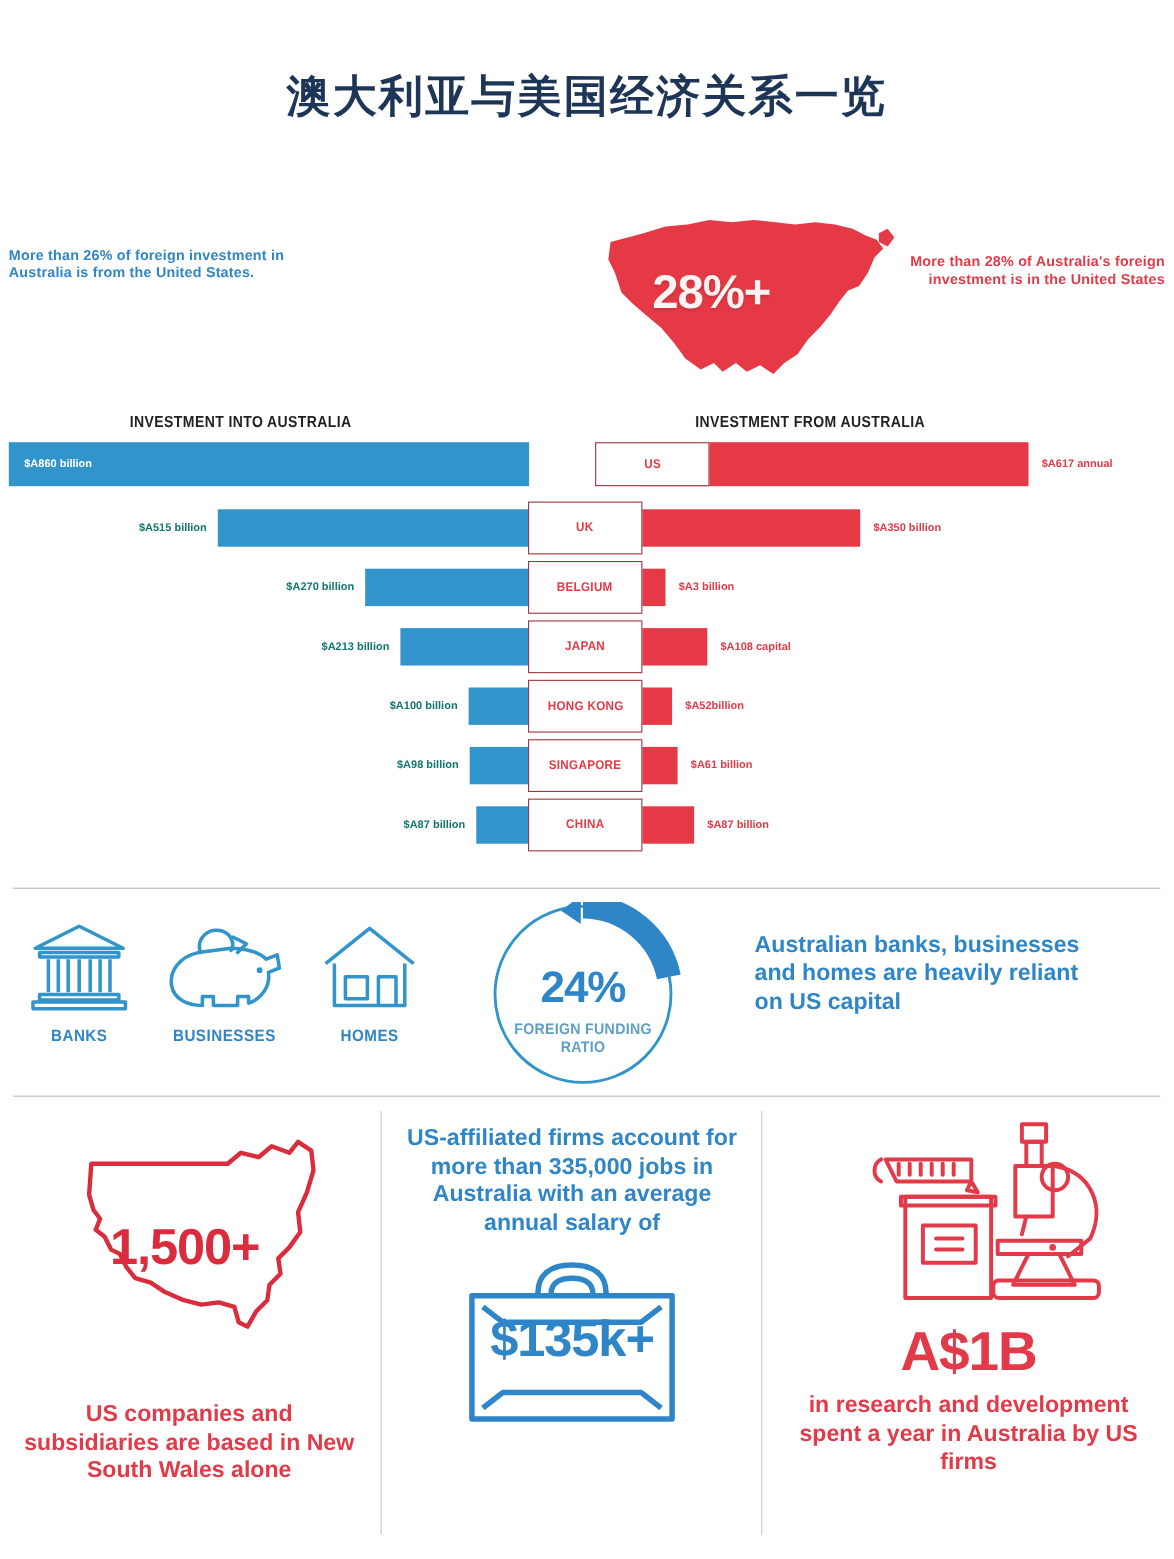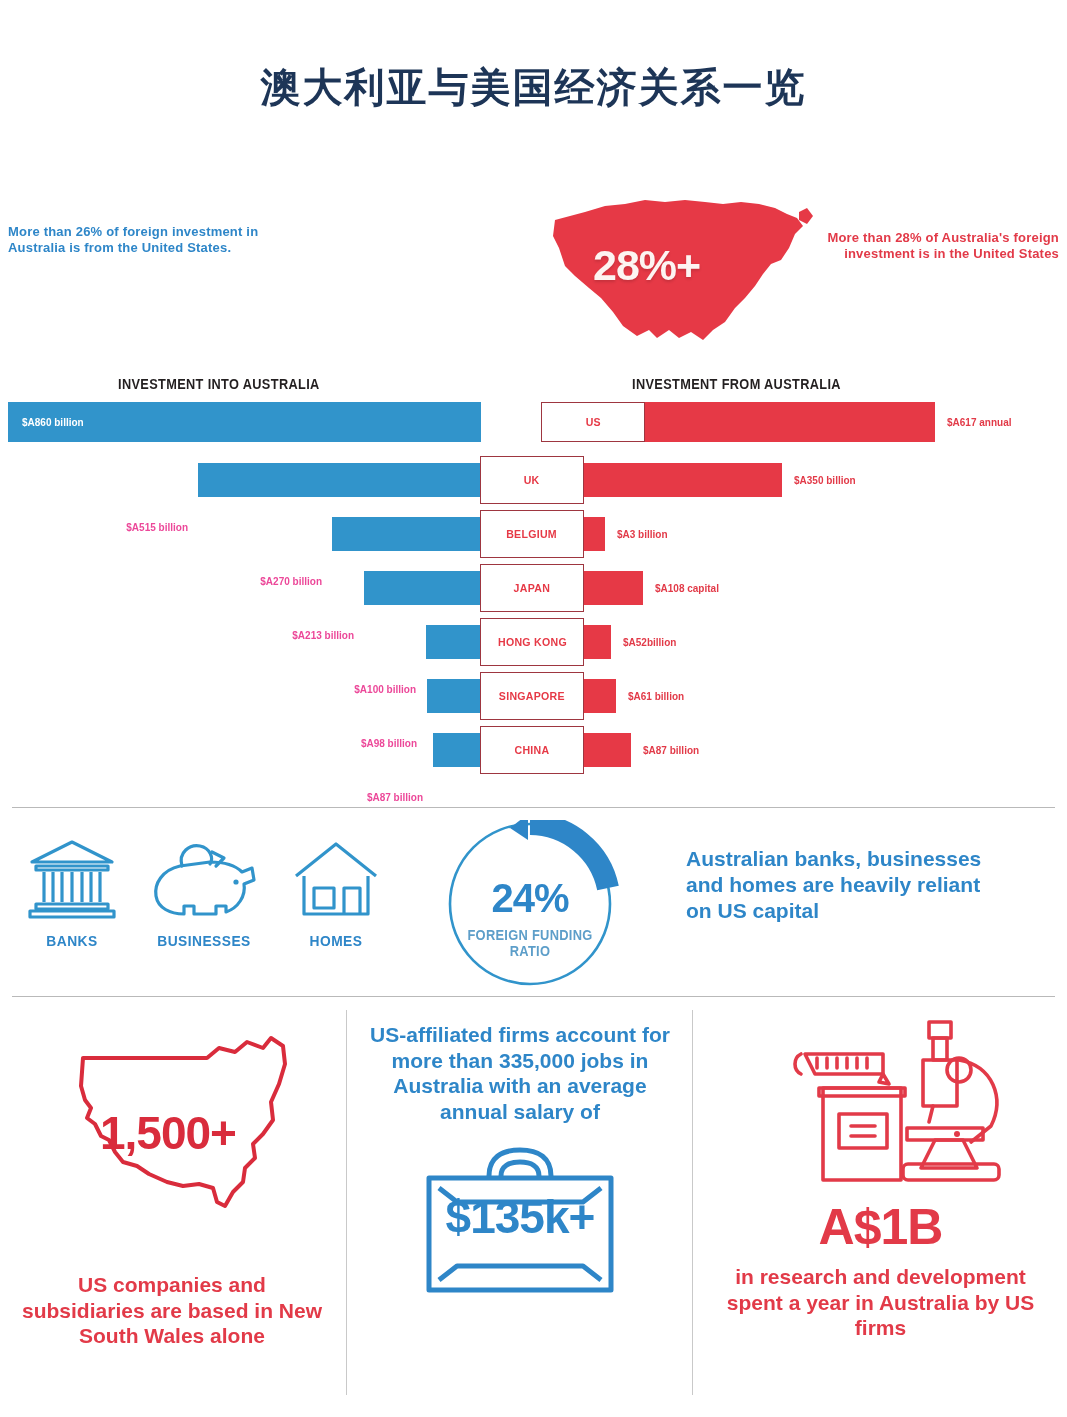--- a/index.html
+++ b/index.html
@@ -52,21 +52,21 @@
   .col-head.r{left:632px;}
 
   .row{position:absolute;left:0;width:1067px;}
   .bar{position:absolute;top:0;height:100%;}
   .bar.blue{background:#3194CB;}
   .bar.red{background:#E63946;}
   .barlabel{
     position:absolute;white-space:nowrap;font-size:10px;font-weight:bold;
     top:50%;transform:translateY(-50%);
   }
-  .barlabel.blue{color:#ec4899;margin-top:47px;}
+  .barlabel.blue{color:#0f766e;}
   .barlabel.red{color:#E23A48;}
   .barlabel.inside{color:#ffffff;}
   .center-box{
     position:absolute;background:#ffffff;border:1.6px solid #9e3640;
     display:flex;align-items:center;justify-content:center;
     z-index:5;
   }
   .center-box span{
     font-size:11.5px;font-weight:bold;letter-spacing:.3px;color:#E63946;
     transform:scaleX(.92);white-space:nowrap;

